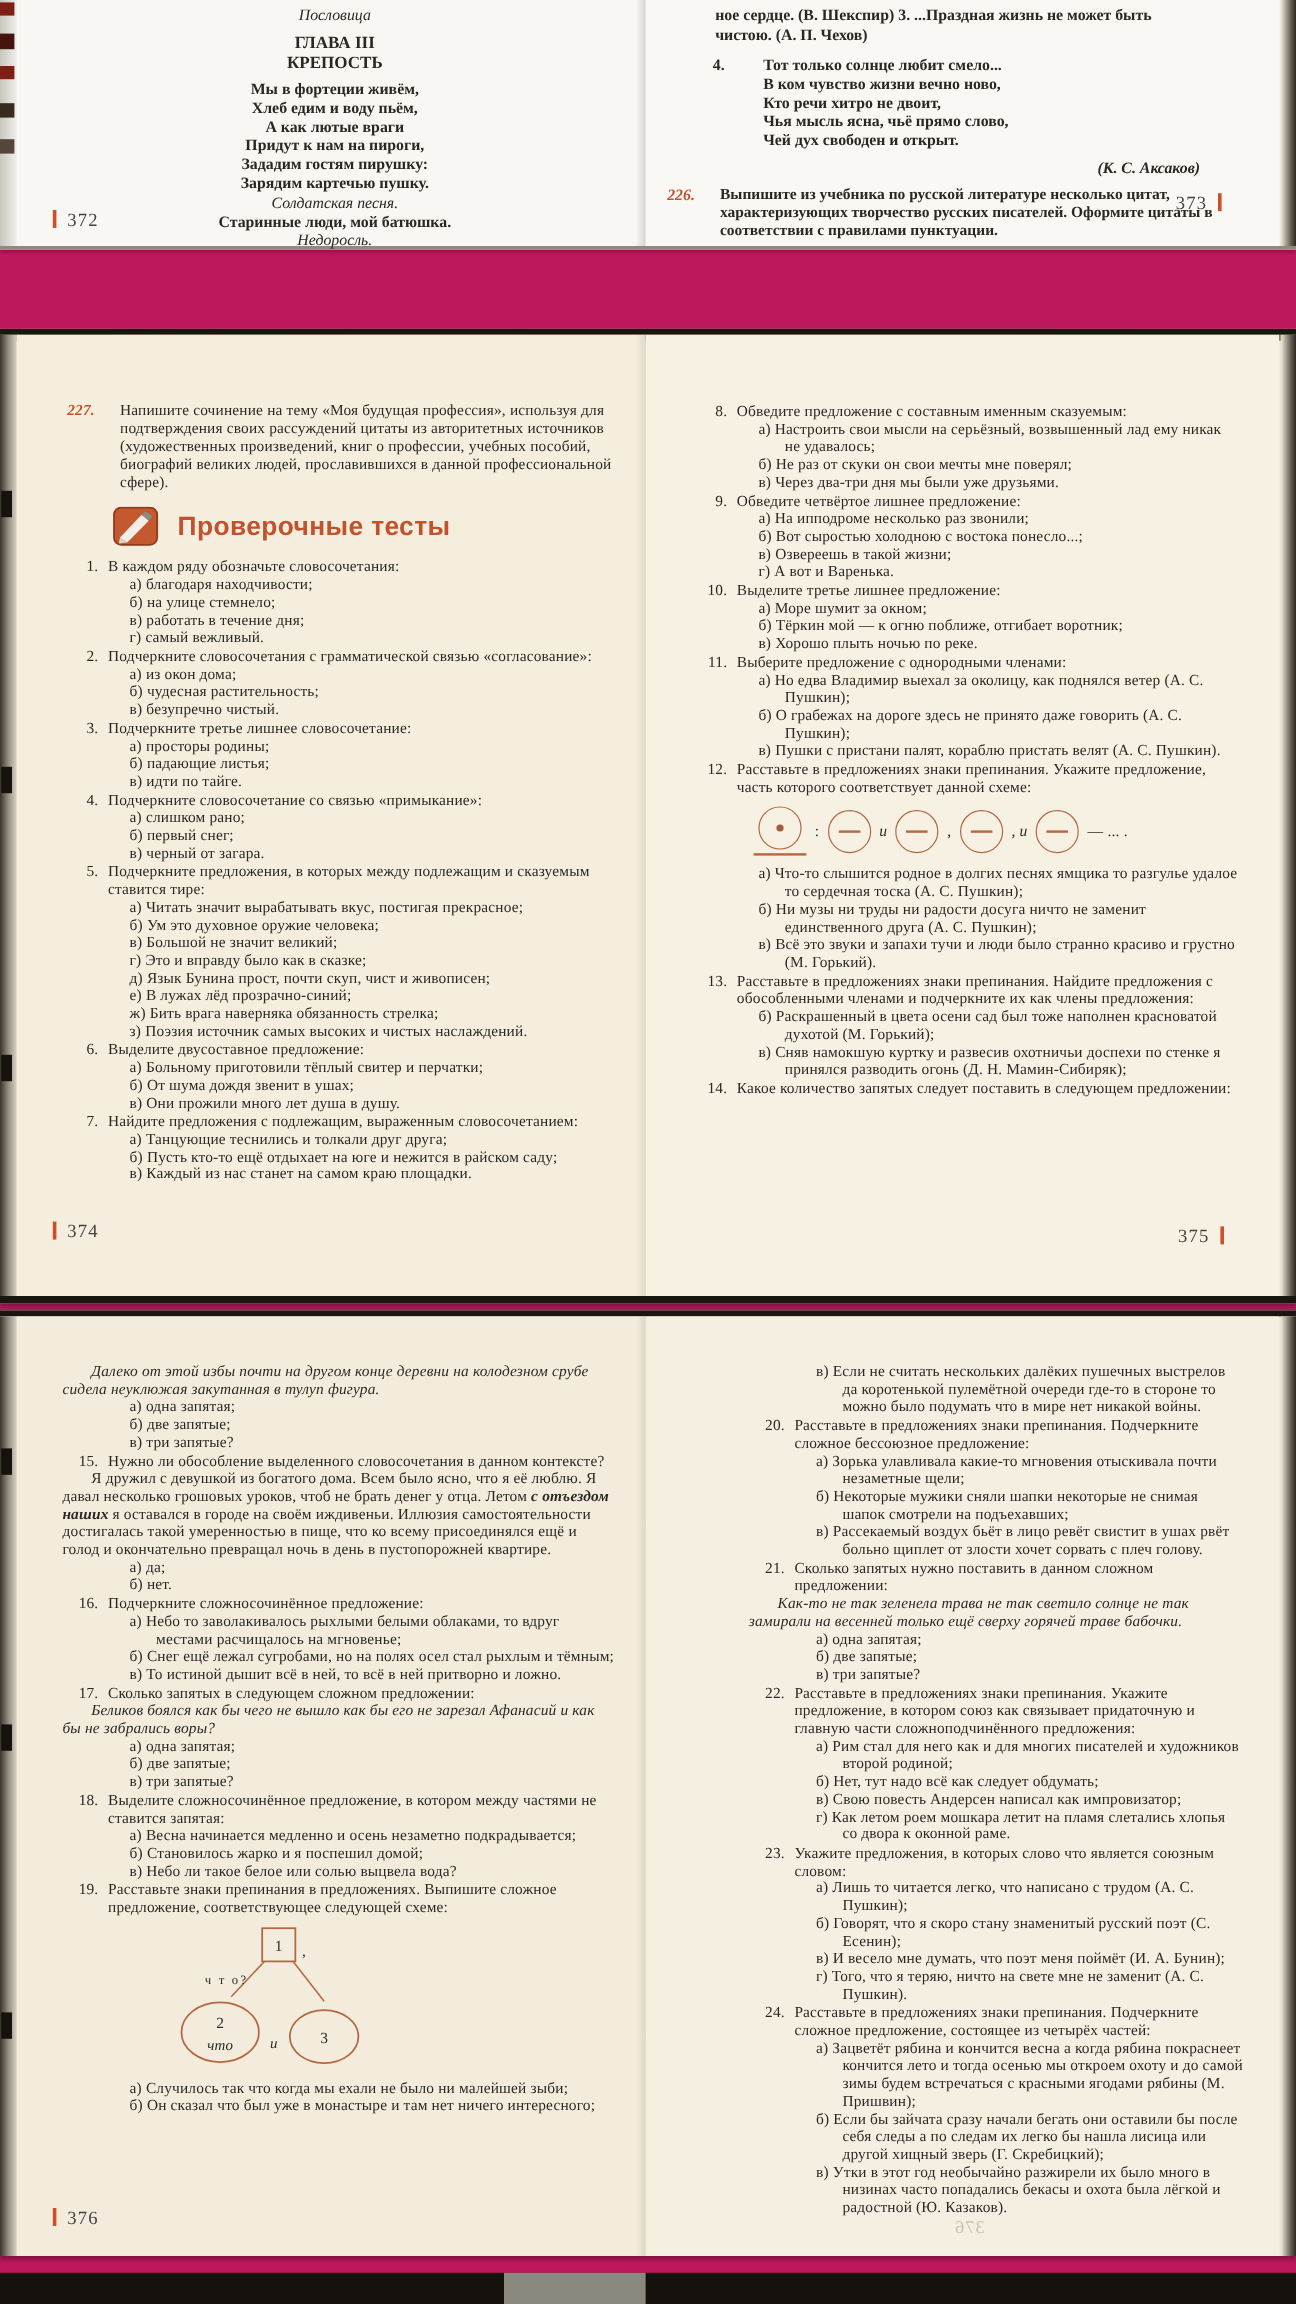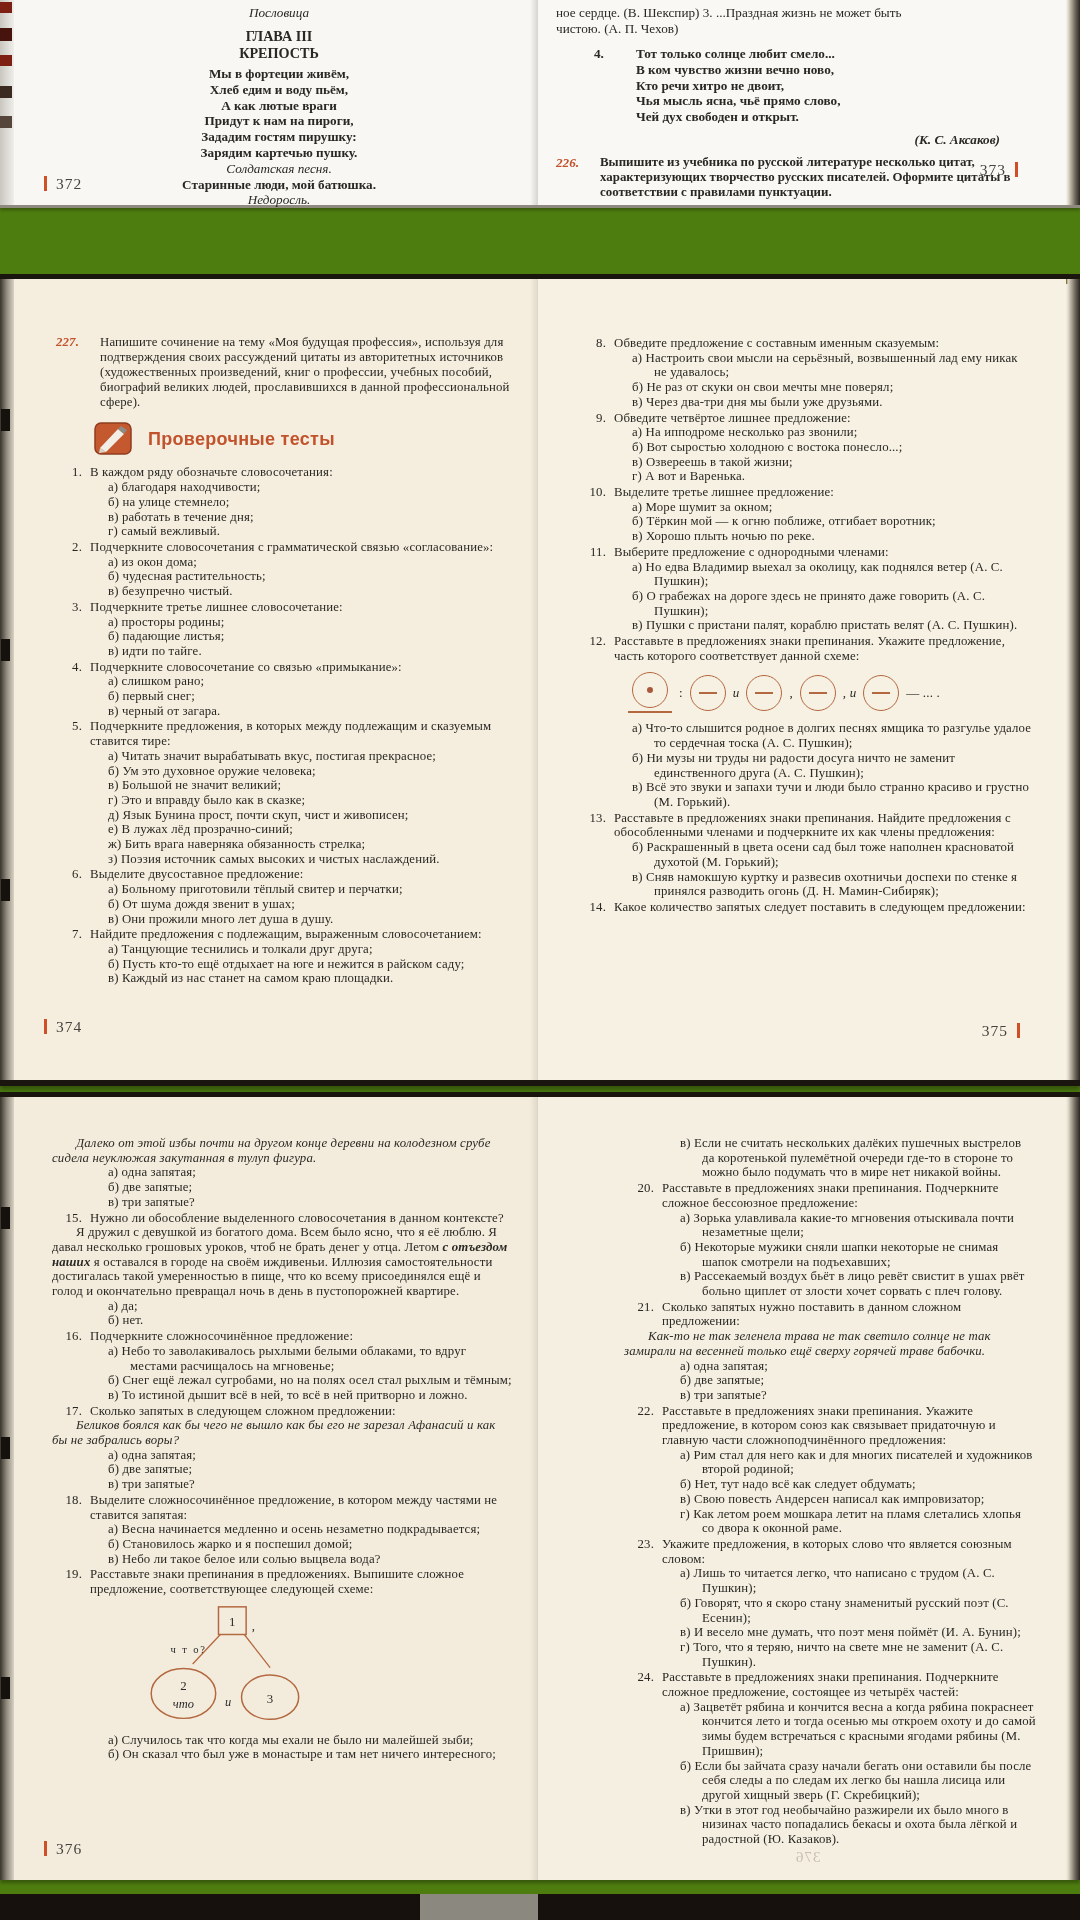--- a/index.html
+++ b/index.html
@@ -1,19 +1,19 @@
 <!DOCTYPE html>
 <html><head>
 <meta charset="utf-8">
 <style>
   * { margin:0; padding:0; box-sizing:border-box; }
   html,body { width:1080px; }
   body { font-family:"Liberation Serif", serif; color:#292823; background:#dcdad3; }
 
-  .stage { position:relative; width:1080px; height:1920px; background:#4d7c0f; overflow:hidden; }
+  .stage { position:relative; width:1080px; height:1920px; background:#be185d; overflow:hidden; }
 
   .spread { position:absolute; left:0; width:1080px; }
   #spread1 { top:0; height:208px; background:#f7f6f2; border-bottom:3px solid #8f8a80; box-shadow:0 2px 3px rgba(0,0,0,.28); }
   #spread2 { top:274px; height:812px; background:#f5eee0; border-top:5px solid #1a150f; border-bottom:6px solid #1a150f; box-shadow:0 4px 4px rgba(0,0,0,.3); }
   #spread2 .goldstrip { position:absolute; top:0; left:0; right:0; height:5px;
       background:linear-gradient(90deg,#7d5e17,#b08a2a 30%,#9a7a22 70%,#6b500f); }
   #spread3 { top:1092px; height:788px; background:#f4edde; border-top:5px solid #1a150f; box-shadow:0 3px 3px rgba(0,0,0,.28); }
 
   .page { position:absolute; top:0; bottom:0; }
   .pl { left:14px; width:524px; }
@@ -44,39 +44,39 @@
   
   .s1c { position:absolute; left:28px; right:22px; top:5px; font-size:13.2px; line-height:16px; }
   .s1-proverb { text-align:center; font-style:italic; }
   .s1-title { text-align:center; font-weight:bold; font-size:14.2px; line-height:16.5px; }
   .s1-title.first { margin-top:7px; }
   .s1-poem { margin-top:5px; text-align:center; font-weight:bold; line-height:15.8px; }
   .s1-cap { text-align:center; font-style:italic; line-height:15.8px; }
   .s1-quote { text-align:center; font-weight:bold; line-height:15.8px; }
 
   .s1rc { position:absolute; left:18px; right:26px; top:5px; font-size:13.2px; line-height:16px; }
-  .s1r-para div { font-weight:normal; }
+  .s1r-para div { font-weight:bold;margin-left:40px; }
   .i4 { position:relative; margin-top:9px; font-weight:bold; }
   .i4 .num { position:absolute; left:38px; }
   .i4 .plines { margin-left:80px; line-height:15.8px; }
   .s1r-author { margin:7px 40px 0 0; text-align:right; font-style:italic; font-weight:bold; }
   .exblock { position:relative; margin-left:44px; margin-top:7px; }
   .exnum { position:absolute; left:-44px; width:38px; color:#c2522b; font-weight:bold;font-style:italic; }
   .ex226 .extext { font-size:12.9px; line-height:15.2px; font-weight:bold; }
 
   
   .content { position:absolute; font-size:12.8px; line-height:14.7px; letter-spacing:.15px; }
   #spread2 .pl .content { left:46px; right:26px; top:56px; }
   #spread2 .pr .content { left:46px; right:34px; top:56px; }
   #spread3 .pl .content { left:46px; right:26px; top:38px; }
   #spread3 .pr .content { left:46px; right:30px; top:38px;margin-left:48px; }
 
   .ex227 .extext { line-height:15.1px; }
   .tests-header { display:flex; align-items:center; gap:14px; margin:11px 0 9px 34px; }
-  .th-title { font-family:"Liberation Sans", sans-serif; font-weight:bold; font-size:18px;
+  .th-title { font-family:"Liberation Sans", sans-serif; font-weight:bold; font-size:22px;
       color:#c2522b; letter-spacing:.3px; }
 
   .titem { position:relative; margin-top:1px; }
   .tnum { position:absolute; left:-6px; top:0; width:28px; text-align:right; }
   .tq { margin-left:30px; }
   .topt { margin-left:48px; padding-left:22px; text-indent:-22px; }
   .tpre { margin-left:-8px; text-indent:24px; }
   .tpre.it { font-style:italic; }
   .tpre .em { font-style:italic; font-weight:bold; }
 

